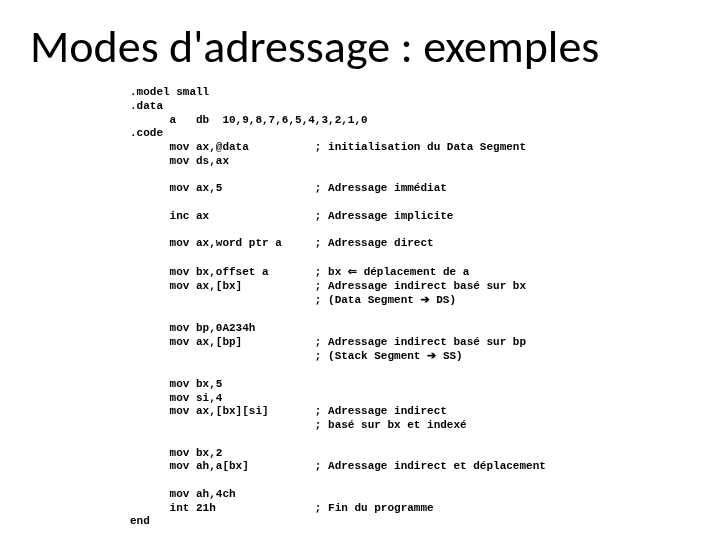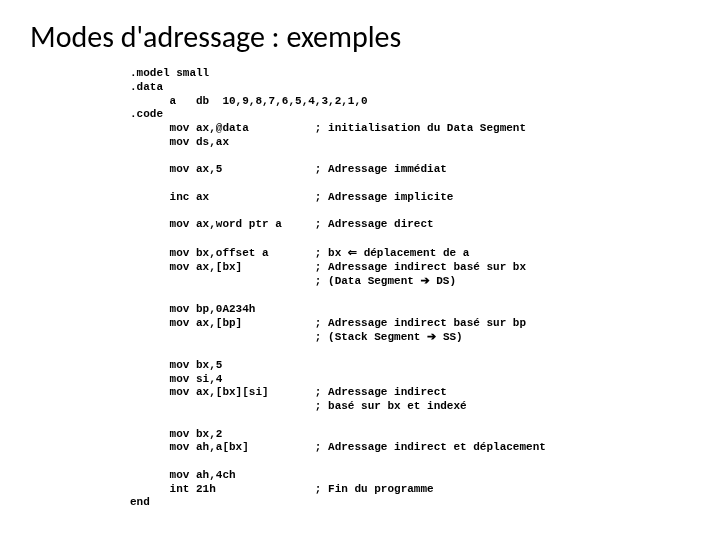--- a/index.html
+++ b/index.html
@@ -1,17 +1,17 @@
 <!DOCTYPE html>
 <html><head>
 <meta charset="utf-8">
 <style>
 html,body{margin:0;padding:0;width:720px;height:540px;background:#fff;font-family:Calibri,Arial,sans-serif;color:#000;overflow:hidden}
 .slide{width:720px;height:540px;box-sizing:border-box;padding:18px 30px 10px 30px}
-.title{font-size:30px;font-weight:400;margin:0 0 12px 0}
+.title{font-size:46px;font-weight:400;margin:0 0 12px 0}
 .code{font-family:"Courier New",monospace;font-size:11px;font-weight:bold;line-height:1.25;white-space:pre;margin-left:100px}
 .arrow{font-family:Arial,sans-serif}
 </style>
 </head>
 <body>
 
 <div class="slide">
   <h1 class="title">Modes d'adressage : exemples</h1>
   <div class="code"><span>.model small</span>
 <span>.data</span>

